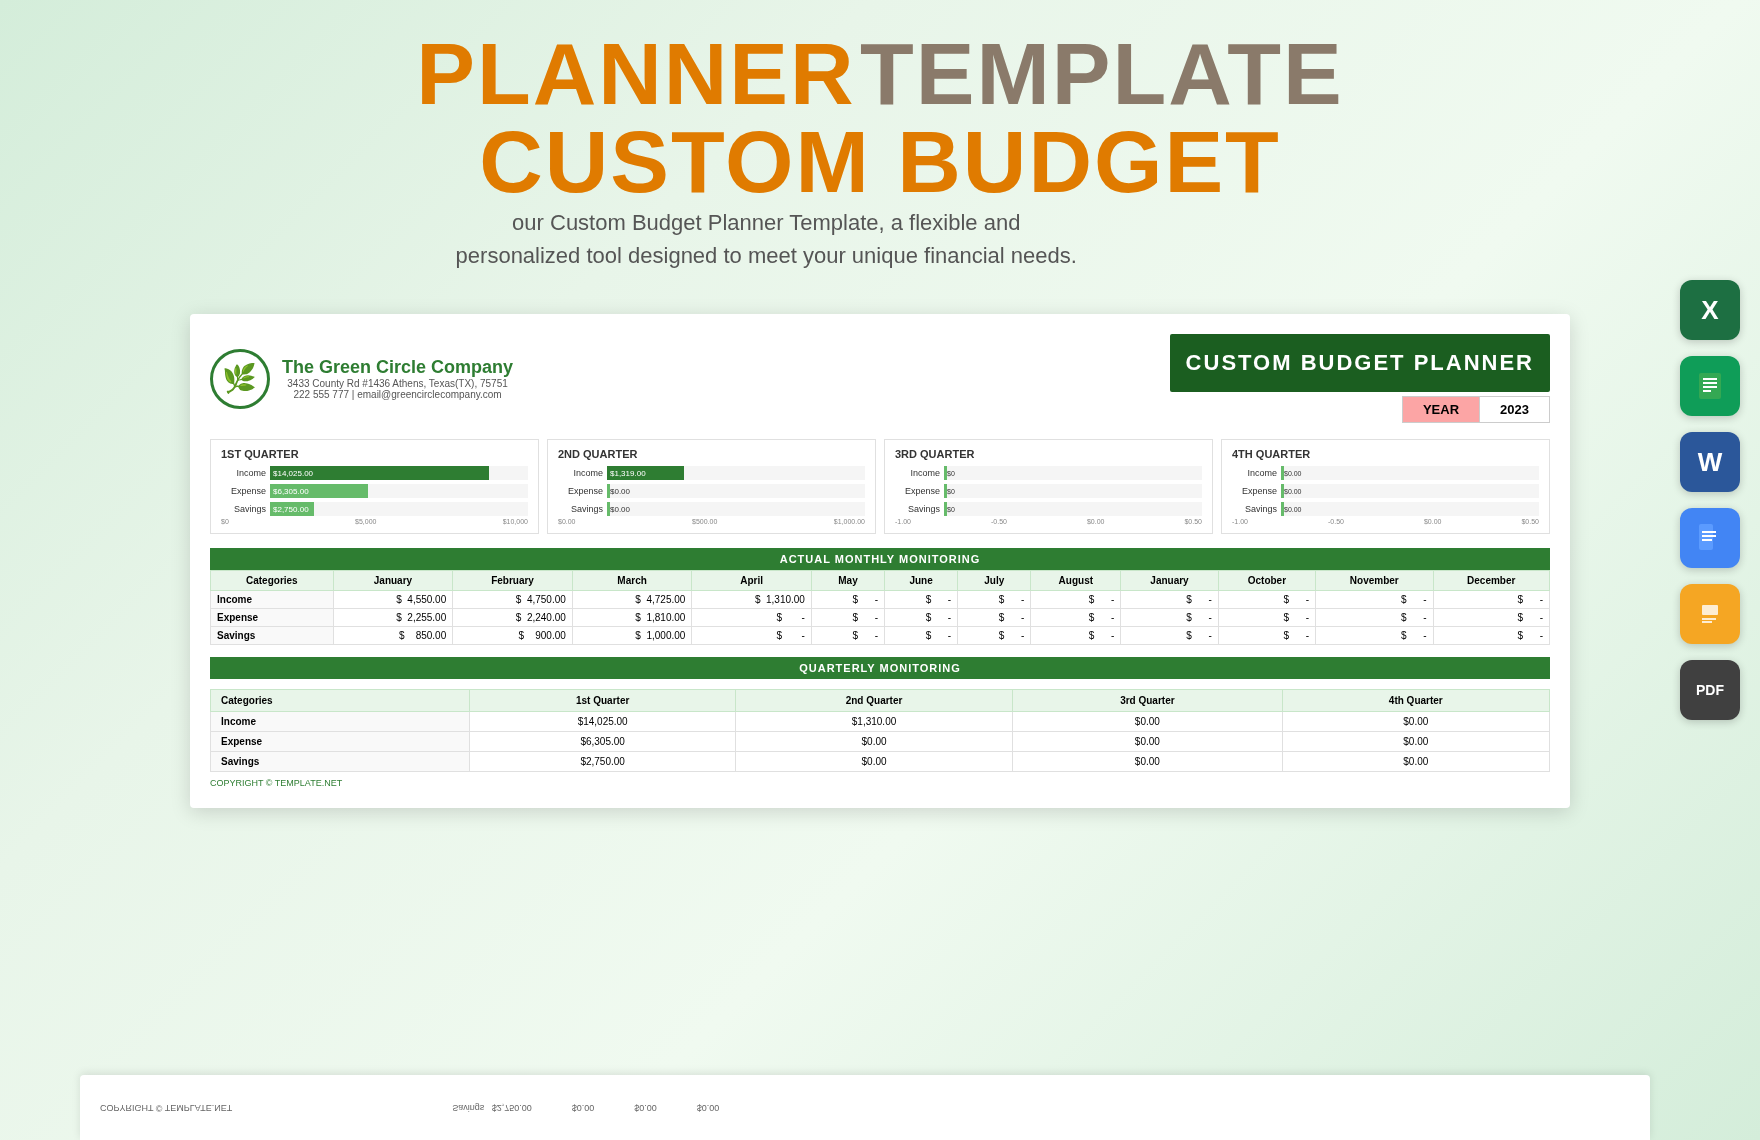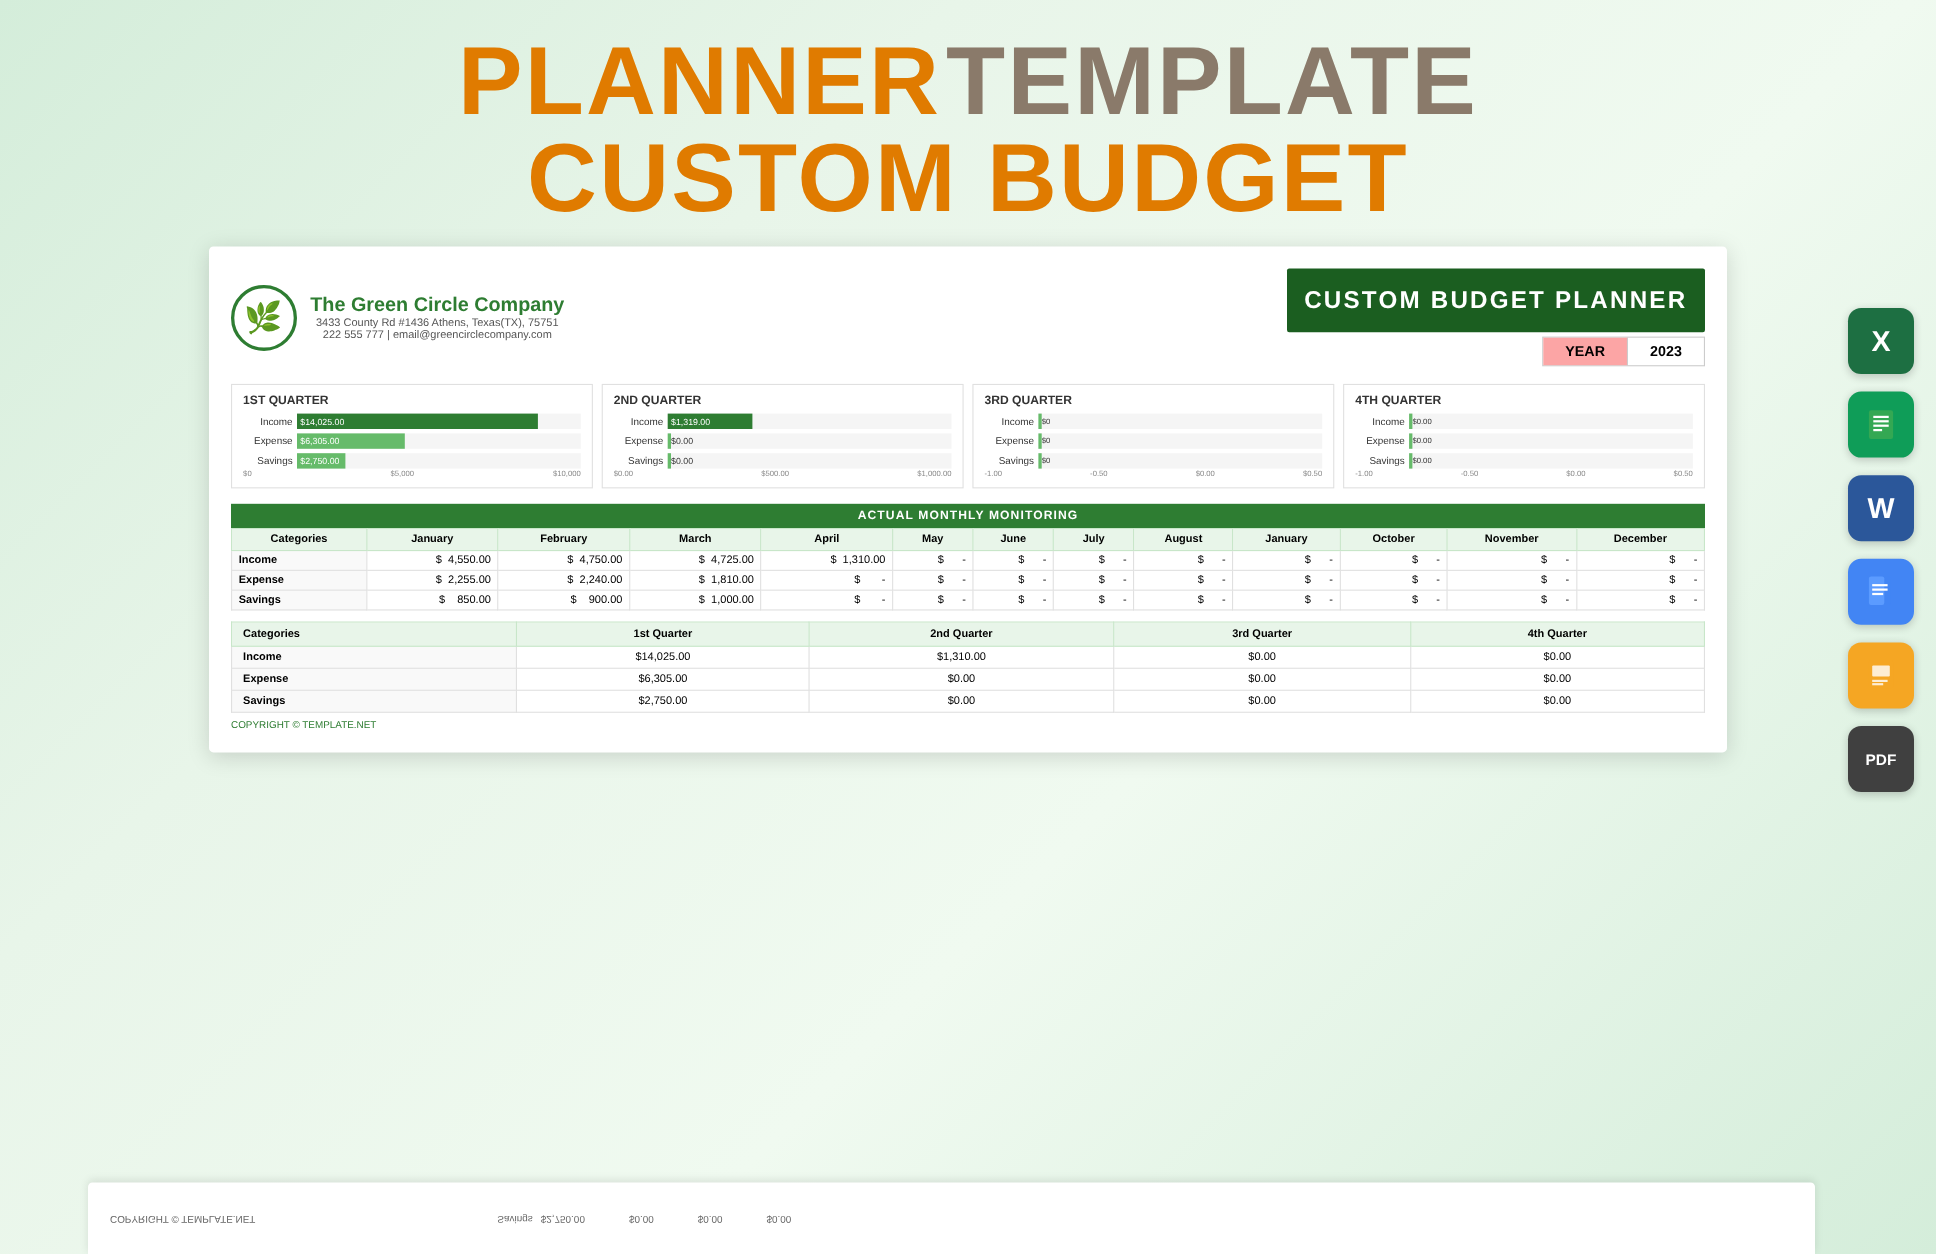--- a/index.html
+++ b/index.html
@@ -330,20 +330,24 @@
 <body>
 
 <div class="main-content">
   <div class="title-area">
     <div>
       <span class="title-line2 title-planner">PLANNER</span>
       <span class="title-line2 title-template"> TEMPLATE</span>
     </div>
     <div>
       <span class="title-line1">CUSTOM BUDGET</span>
+    </div>
+    <div class="subtitle">
+      <span>our Custom Budget Planner Template, a flexible and</span><br>
+      <span>personalized tool designed to meet your unique financial needs.</span>
     </div>
   </div>
 
   <div class="spreadsheet-container">
 
     <div class="sheet-header">
       <div class="logo-area">
         <div class="logo-circle">
           <span class="logo-leaf">🌿</span>
         </div>
@@ -570,20 +574,21 @@
           <td>$&nbsp;&nbsp;&nbsp;&nbsp;&nbsp;&nbsp;-</td>
           <td>$&nbsp;&nbsp;&nbsp;&nbsp;&nbsp;&nbsp;-</td>
           <td>$&nbsp;&nbsp;&nbsp;&nbsp;&nbsp;&nbsp;-</td>
           <td>$&nbsp;&nbsp;&nbsp;&nbsp;&nbsp;&nbsp;-</td>
           <td>$&nbsp;&nbsp;&nbsp;&nbsp;&nbsp;&nbsp;-</td>
           <td>$&nbsp;&nbsp;&nbsp;&nbsp;&nbsp;&nbsp;-</td>
         </tr>
       </tbody>
     </table>
 
+    <div class="section-header" style="margin-top:12px">QUARTERLY MONITORING</div>
     <table class="quarterly-table">
       <thead>
         <tr>
           <th style="text-align:left">Categories</th>
           <th>1st Quarter</th>
           <th>2nd Quarter</th>
           <th>3rd Quarter</th>
           <th>4th Quarter</th>
         </tr>
       </thead>

